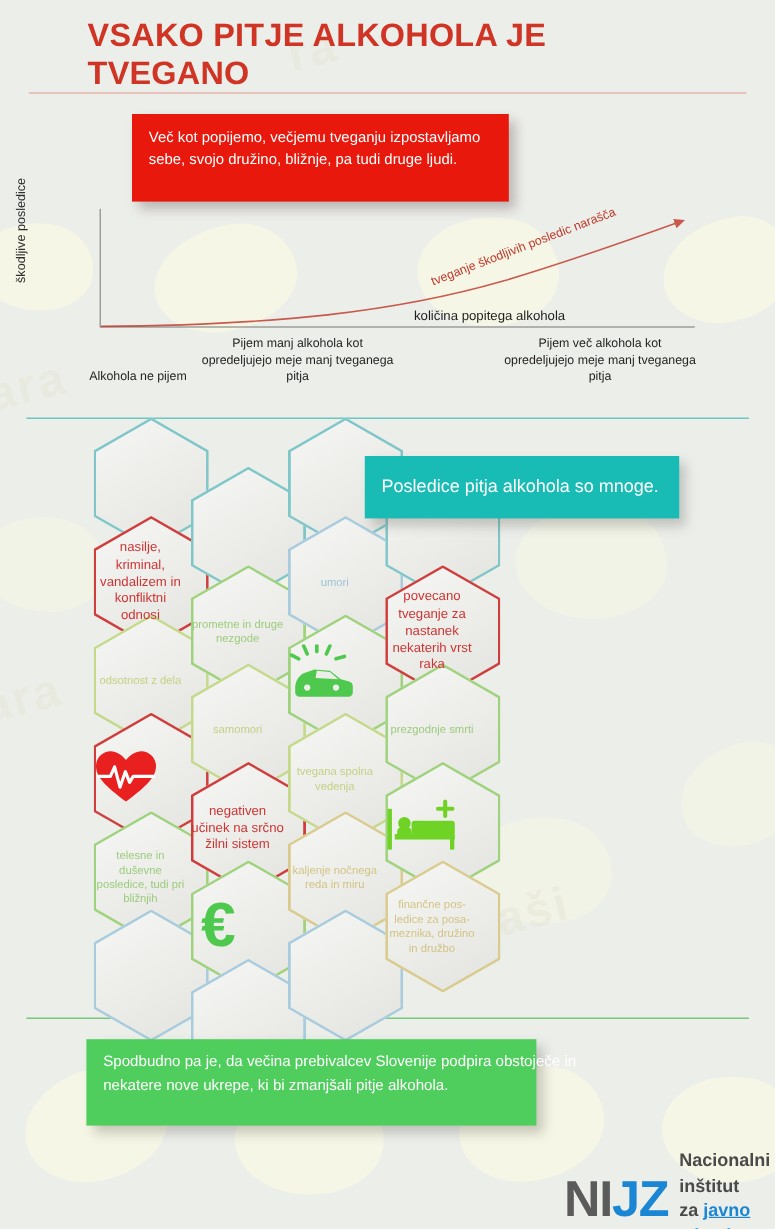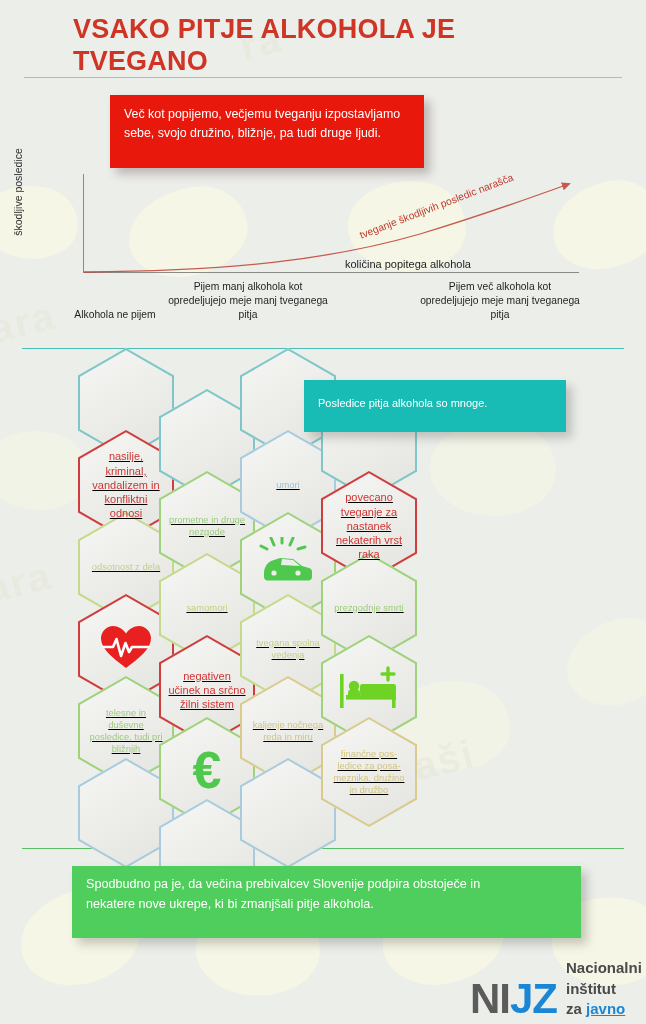--- a/index.html
+++ b/index.html
@@ -75,22 +75,22 @@
   .tick.t2{left:420px;top:112px;width:160px;}
 
   
   .hexsec{position:absolute;left:0;top:340px;width:646px;height:520px;z-index:2;}
   .rule-teal{position:absolute;left:22px;top:8px;width:602px;height:1.4px;background:#4dbdb8;}
   .rule-green{position:absolute;left:22px;top:508px;width:602px;height:1.4px;background:#59bf63;}
 
   .hexwrap{position:absolute;left:0;top:0;width:646px;height:520px;}
   .hex{
     position:absolute;width:96px;height:110px;
-    display:flex;align-items:center;justify-content:center;
-    text-align:center;box-sizing:border-box;text-decoration:underline;
+    display:flex;align-items:center;justify-content:flex-start;
+    text-align:center;box-sizing:border-box;
   }
   .hex .shape{
     position:absolute;inset:0;
     clip-path:polygon(50% 0%,100% 25%,100% 75%,50% 100%,0% 75%,0% 25%);
     background:linear-gradient(150deg,#f4f5f2 0%,#e9eae6 58%,#e2e3de 100%);
     filter:drop-shadow(3px 4px 3px rgba(110,110,100,.33));
   }
   .hex .ring{
     position:absolute;inset:0;
     clip-path:polygon(50% 0%,100% 25%,100% 75%,50% 100%,0% 75%,0% 25%);
@@ -118,27 +118,27 @@
   .hex.faint-blue  .lbl{color:#9fc3d8;}
   .hex .ico{position:relative;z-index:3;}
 
   
   .teal-box{
     position:absolute;left:304px;top:40px;width:262px;height:52px;z-index:6;
     background:#18bcb5;box-shadow:6px 6px 9px rgba(90,90,80,.3);
   }
   .teal-box .txt{
     position:absolute;left:14px;top:16px;width:240px;
-    color:#fff;font-size:11px;line-height:1.35;
+    color:#fff;font-size:15px;line-height:1.35;
   }
 
   
   .green-box{
-    position:absolute;left:72px;top:866px;width:485px;height:72px;z-index:5;
-    background:#4fce5d;box-shadow:6px 6px 9px rgba(90,90,80,.3);padding-left:24px;
+    position:absolute;left:72px;top:866px;width:375px;height:72px;z-index:5;
+    background:#4fce5d;box-shadow:6px 6px 9px rgba(90,90,80,.3);
   }
   .green-box .txt{
     position:absolute;left:14px;top:9px;width:424px;
     color:#fff;font-size:12.6px;line-height:1.55;
   }
 
   
   .footer{position:absolute;left:0;top:950px;width:646px;height:74px;z-index:5;}
   .logo{position:absolute;left:470px;top:8px;display:flex;align-items:center;}
   .logo-mark{font-size:42px;font-weight:700;letter-spacing:-1px;line-height:1;}

